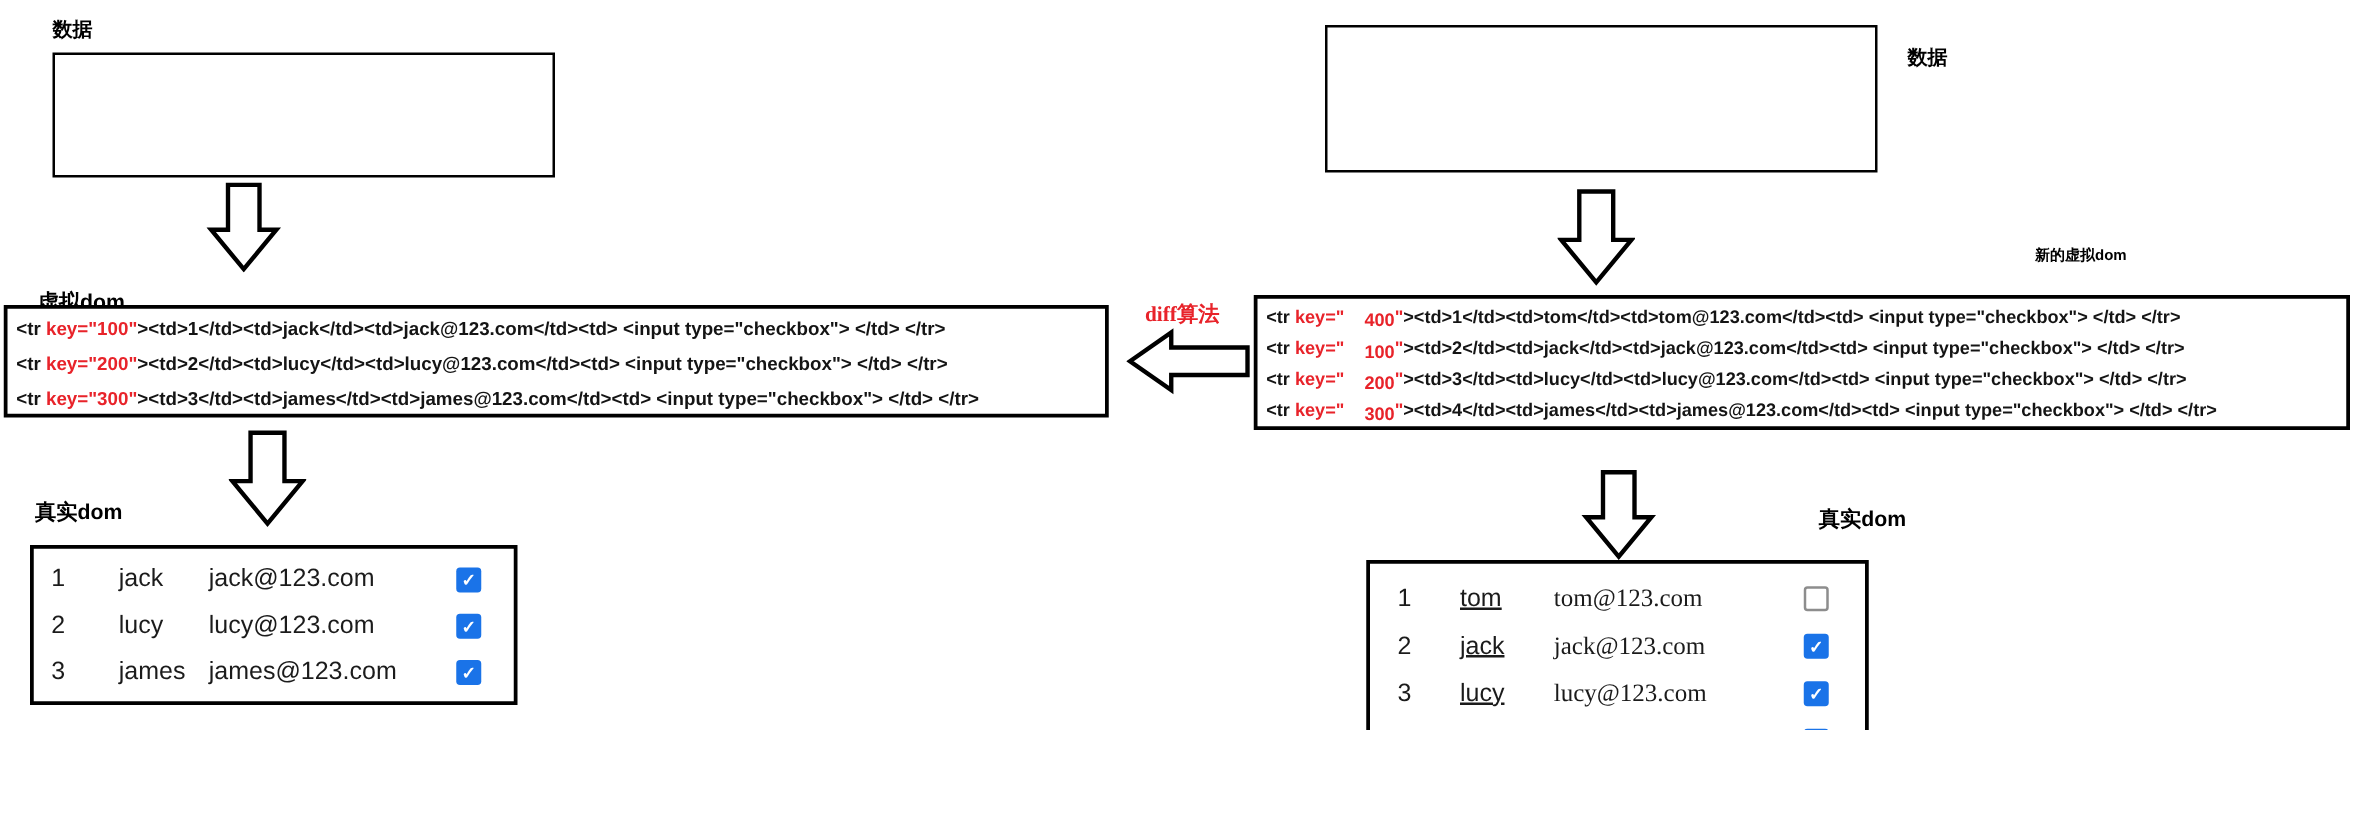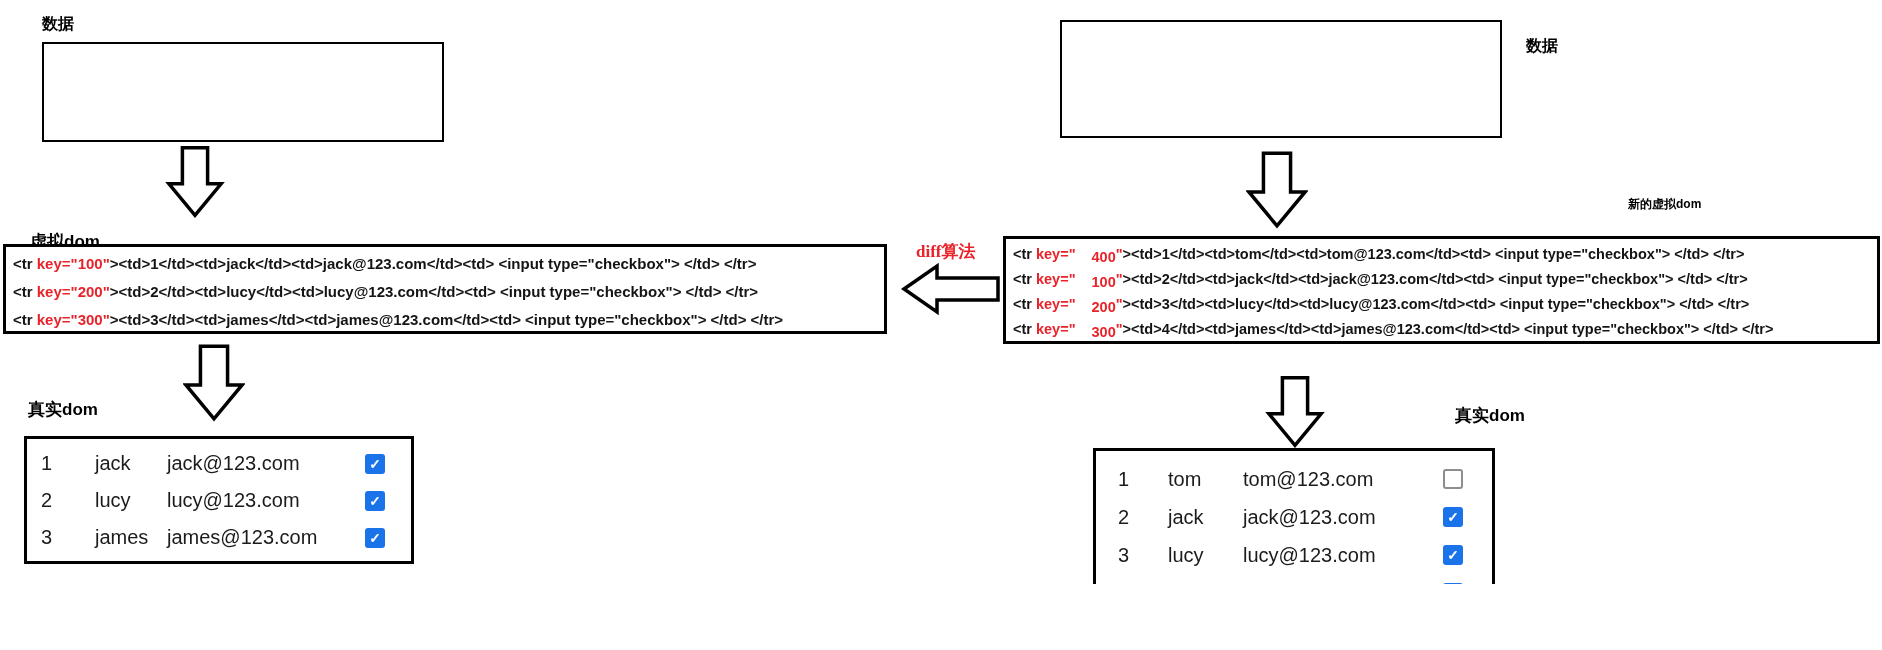--- a/index.html
+++ b/index.html
@@ -21,22 +21,22 @@
   .vdom-box.right .code-key-num{position:relative;top:3px;margin-left:16px;}
   
   .realdom-box{padding-top:6px;}
   .rd-row{display:flex;align-items:center;height:37px;padding-left:14px;font-size:20px;color:#1b1b1b;}
   .col-id{width:54px;}
   .col-name{width:72px;}
   .col-email{width:198px;}
   .realdom-box.right{padding-top:9px;}
   .realdom-box.right .rd-row{height:38px;padding-left:22px;}
   .realdom-box.right .col-id{width:50px;}
-  .realdom-box.right .col-name{width:75px;}
-  .realdom-box.right .col-email{width:200px;}
+  .realdom-box.right .col-name{width:75px;text-decoration:underline;}
+  .realdom-box.right .col-email{width:200px;font-family:Liberation Serif, serif;}
   
   .cb{width:20px;height:20px;border-radius:3px;box-sizing:border-box;
       display:flex;align-items:center;justify-content:center;flex:0 0 auto;}
   .cb-on{background:#1a73e8;}
   .cb-on::after{content:"✓";color:#fff;font-size:14px;font-weight:bold;line-height:1;}
   .cb-off{background:#fff;border:2px solid #8d8d8d;}
   
   .arrow{position:absolute;}
   .arrow svg{display:block;}
 </style>

